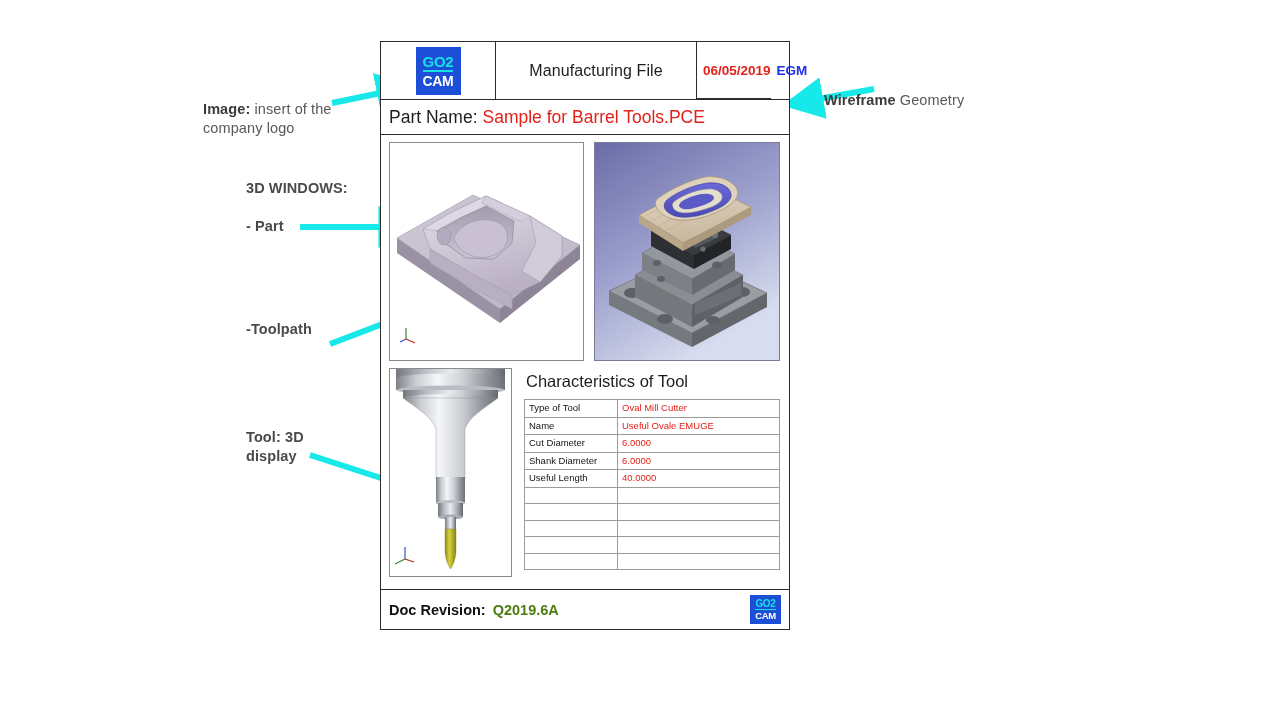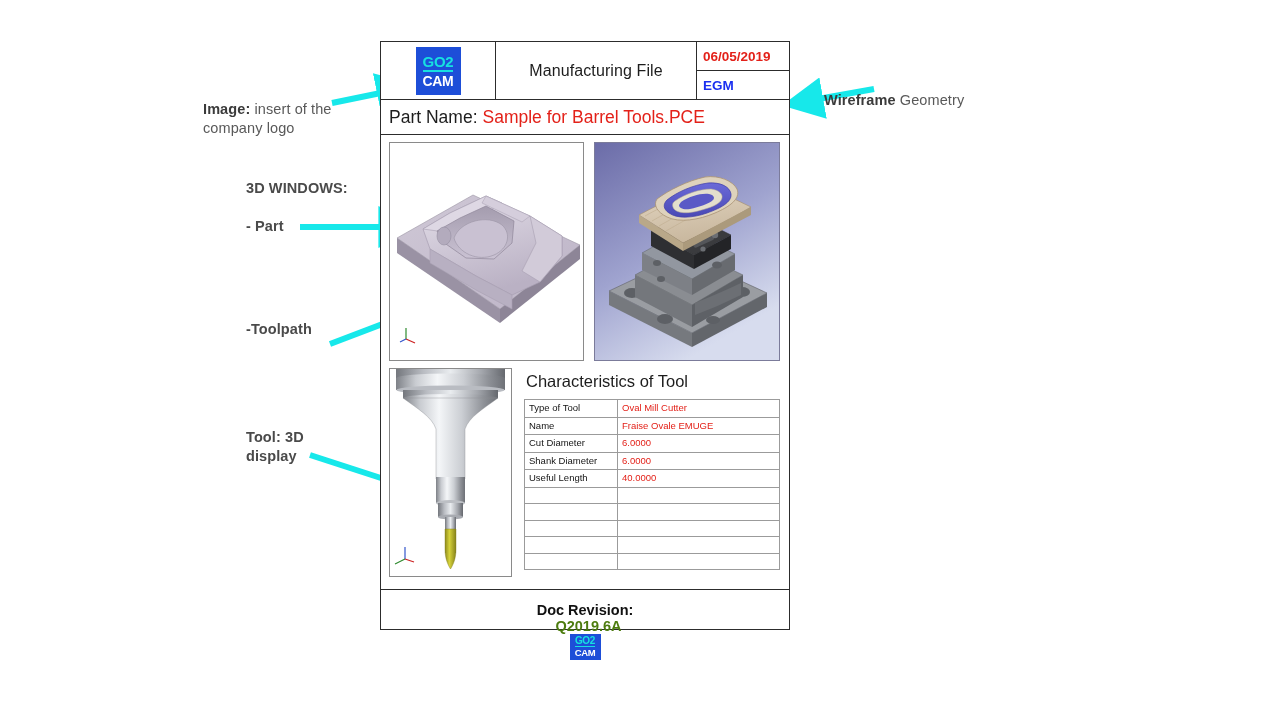--- a/index.html
+++ b/index.html
@@ -52,21 +52,21 @@
     flex:1;
     border-right:1.5px solid #2c2c2c;
     display:flex;align-items:center;justify-content:center;
     box-sizing:border-box;
   }
   .hdr-title-cell .t{
     font-size:16px;color:#1d1d1d;font-weight:400;letter-spacing:.1px;
   }
   .hdr-meta-cell{
     width:92px;
-    display:flex;flex-direction:column;
+    display:flex;flex-direction:row;
     box-sizing:border-box;
   }
   .hdr-date{
     flex:1;border-bottom:1.5px solid #2c2c2c;
     display:flex;align-items:center;
     padding-left:6px;box-sizing:border-box;
     color:#e32119;font-weight:700;font-size:13.5px;
   }
   .hdr-author{
     flex:1;
@@ -152,22 +152,21 @@
   table.chars td.v{color:#e32119;}
 
   
   .footer{
     position:absolute;
     left:0;bottom:0;
     width:100%;height:40px;
     border-top:1.5px solid #2c2c2c;
     box-sizing:border-box;
     display:flex;align-items:center;
-    padding:12px 8px;
-    flex-direction:column;
+    padding:4px 8px;
   }
   .footer .lbl{font-size:14.5px;color:#111;font-weight:700;}
   .footer .val{font-size:14.5px;color:#4d7c0f;font-weight:700;margin-left:7px;}
   .footer .sp{flex:1;}
 </style>
 </head>
 <body>
 
 <svg class="arrow-layer" viewBox="0 0 1280 720" width="1280" height="720">
   <defs>
@@ -412,21 +411,21 @@
       <div class="tool-col">
         <div class="char-title">Characteristics of Tool</div>
         <table class="chars">
           <tbody id="chars-body">
               <tr>
                 <td class="k">Type of Tool</td>
                 <td class="v">Oval Mill Cutter</td>
               </tr>
               <tr>
                 <td class="k">Name</td>
-                <td class="v">Fraise Ovale EMUGE</td>
+                <td class="v">Useful Ovale EMUGE</td>
               </tr>
               <tr>
                 <td class="k">Cut Diameter</td>
                 <td class="v">6.0000</td>
               </tr>
               <tr>
                 <td class="k">Shank Diameter</td>
                 <td class="v">6.0000</td>
               </tr>
               <tr>

